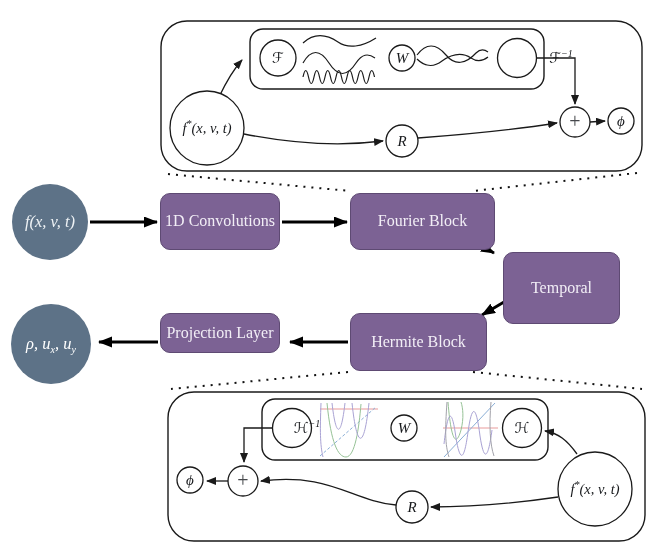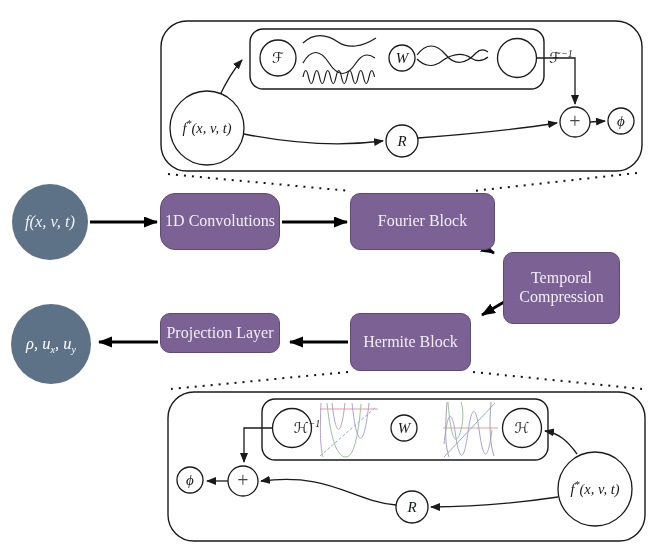--- a/index.html
+++ b/index.html
@@ -133,34 +133,33 @@
       <path d="M444,444 C448,408 452,408 456,438 C460,462 464,462 468,432 C472,404 476,404 480,436 C484,462 488,460 492,430" stroke="#a9a2d4"></path>
       <path d="M447,402 C445,430 445,445 449,457" stroke="#a2a2aa"></path>
       <path d="M491,402 C489,425 490,445 494,456" stroke="#a2a2aa"></path>
     </g>
   </svg>
 
   <div class="node io in" style="left:12px;top:184px;width:76px;height:76px;">
     <span>f(x, v, t)</span>
   </div>
 
-  <div class="node block" style="left:160px;top:193px;width:120px;height:57px;border-radius:15px;">
+  <div class="node block" style="left:160px;top:193px;width:120px;height:57px;">
     <span>1D Convolutions</span>
   </div>
 
   <div class="node block" style="left:350px;top:193px;width:145px;height:57px;">
     <span>Fourier Block</span>
   </div>
 
   <div class="node block" style="left:503px;top:252px;width:117px;height:72px;">
     <span>Temporal</span>
-    <span>Compression</span>
   </div>
 
-  <div class="node block" style="left:350px;top:313px;width:121px;height:58px;">
+  <div class="node block" style="left:350px;top:313px;width:137px;height:58px;">
     <span>Hermite Block</span>
   </div>
 
   <div class="node block" style="left:160px;top:313px;width:120px;height:40px;">
     <span>Projection Layer</span>
   </div>
 
   <div class="node io out" style="left:11px;top:304px;width:80px;height:80px;">
     <span><span>ρ, u</span><sub>x</sub><span>, u</span><sub>y</sub></span>
   </div>

